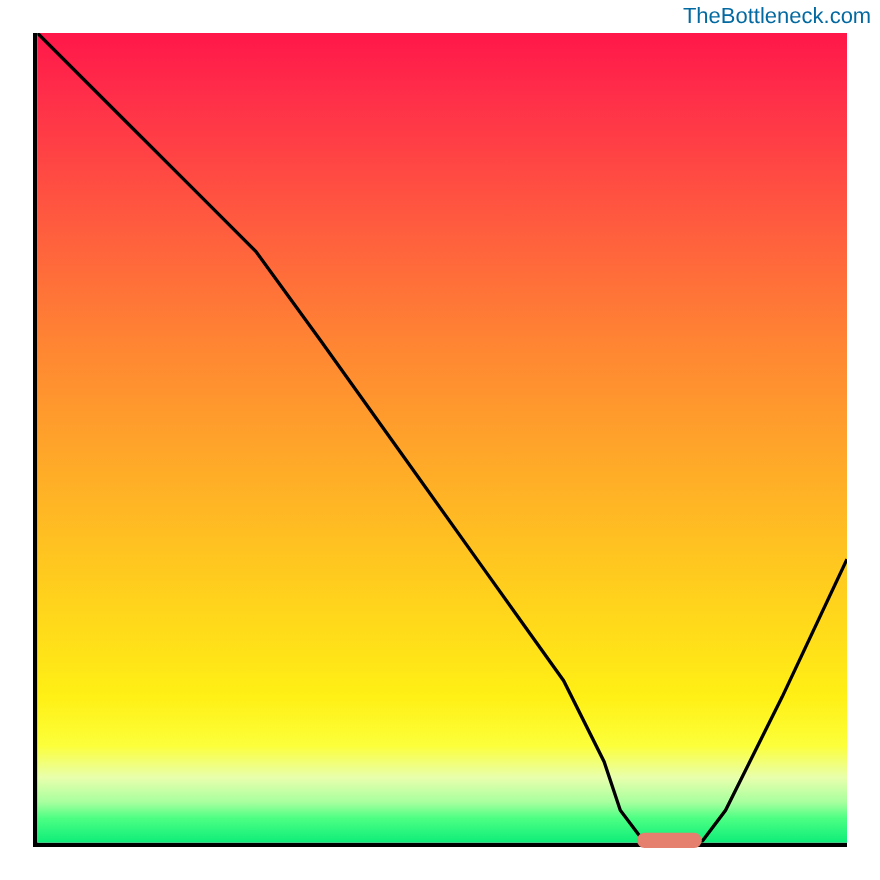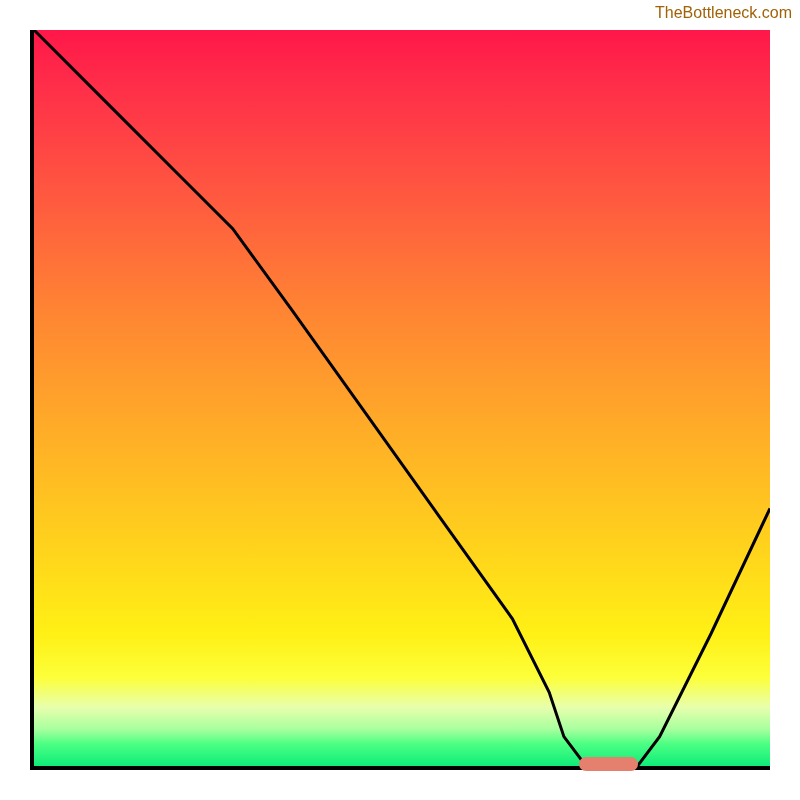--- a/index.html
+++ b/index.html
@@ -8,23 +8,23 @@
     width: 800px;
     height: 800px;
     position: relative;
     font-family: Arial, sans-serif;
     background: #ffffff;
   }
   .watermark {
     position: absolute;
     top: 4px;
     right: 8px;
-    font-size: 16px;
+    font-size: 20px;
     font-weight: 500;
-    color: #a16207;
+    color: #0369a1;
     z-index: 10;
   }
   .plot-area {
     position: absolute;
     left: 30px;
     top: 30px;
     width: 740px;
     height: 740px;
     border-left: 4px solid #000;
     border-bottom: 4px solid #000;

